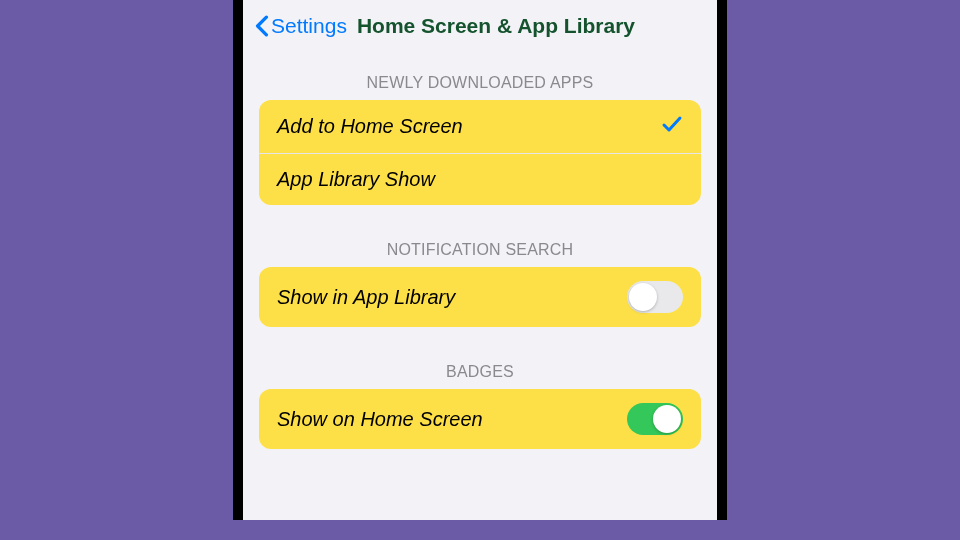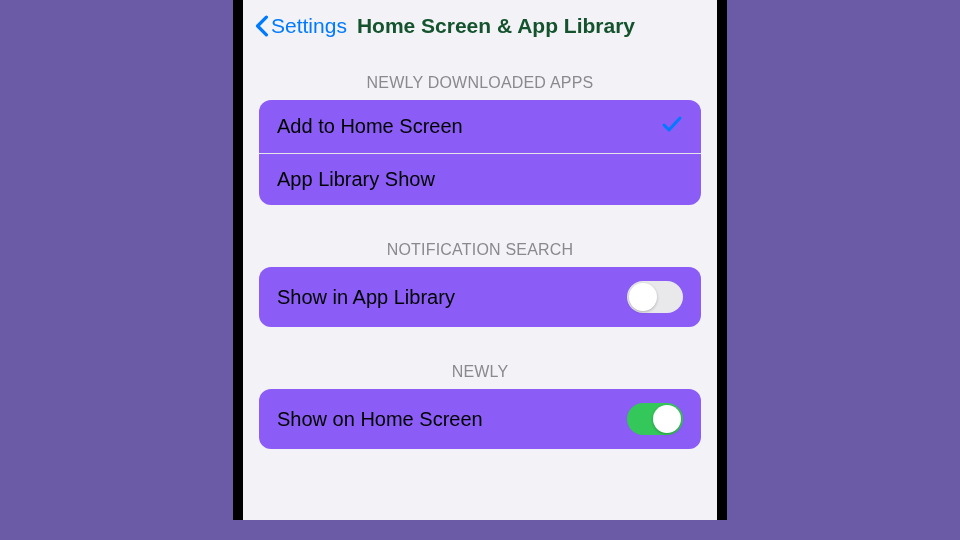--- a/index.html
+++ b/index.html
@@ -46,24 +46,25 @@
       margin-left: 6px;
     }
     .section-header {
       font-size: 16px;
       color: #8a8a8e;
       padding: 22px 28px 8px 28px;
       letter-spacing: 0.2px;
       text-align: center;
     }
     .group {
-      background: #8b5cf6;
+      background: #fde047;
       border-radius: 12px;
       margin: 0 16px;
       overflow: hidden;
+      font-style: italic;
     }
     .row {
       display: flex;
       align-items: center;
       justify-content: space-between;
       padding: 14px 18px;
       font-size: 20px;
       color: #000;
       min-height: 48px;
     }
@@ -133,21 +134,21 @@
       <div class="row">
         <span>Show in App Library</span>
         <div class="toggle off">
           <div class="knob"></div>
         </div>
       </div>
     </div>
 
     <div class="section-gap"></div>
 
-    <div class="section-header">NEWLY</div>
+    <div class="section-header">BADGES</div>
     <div class="group">
       <div class="row">
         <span>Show on Home Screen</span>
         <div class="toggle on">
           <div class="knob"></div>
         </div>
       </div>
     </div>
 
   </div>

